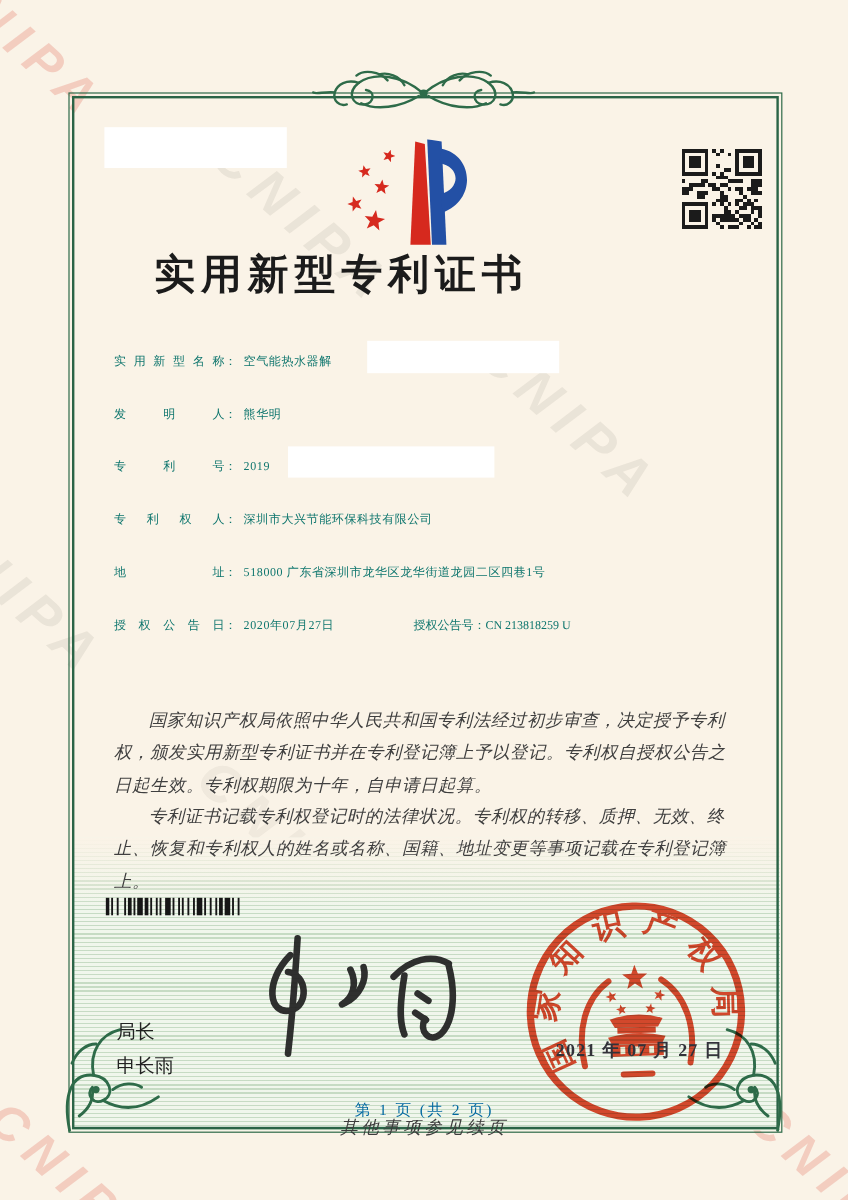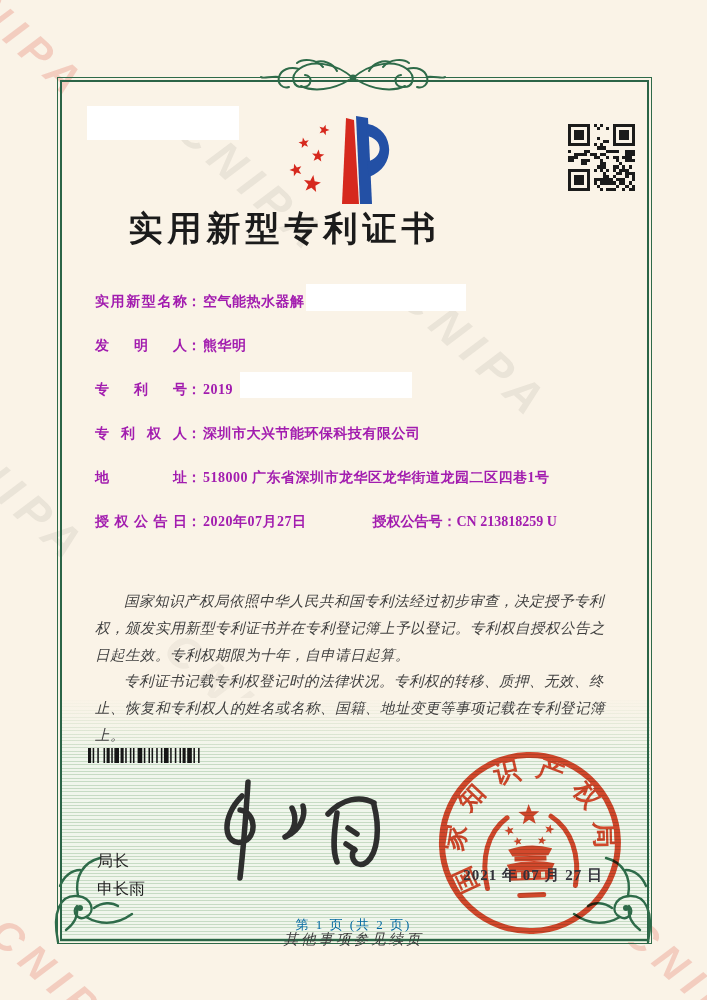--- a/index.html
+++ b/index.html
@@ -32,21 +32,21 @@
   #frame{left:57px;top:77px;width:593px;height:865px;border:1px solid #2e6a49;z-index:3;}
   #frame .inner{position:absolute;left:2px;top:2px;right:2px;bottom:2px;border:2px solid #2b6447;}
   .ornament{z-index:4;}
   
   #title{
     left:4px;top:206px;width:561px;text-align:center;
     font-size:34px;font-weight:bold;letter-spacing:5px;color:#1b1b1b;z-index:5;
   }
   
   #fields{left:95px;top:290px;width:525px;z-index:5;}
-  .frow{height:24px;line-height:24px;margin-bottom:20px;font-size:14px;color:#a21caf;white-space:nowrap;font-weight:bold;}
+  .frow{height:24px;line-height:24px;margin-bottom:20px;font-size:10px;color:#0f766e;white-space:nowrap;}
   .flabel{display:inline-block;width:92px;text-align:justify;text-align-last:justify;vertical-align:top;}
   .fcolon{display:inline-block;width:14px;}
   .fvalue{margin-left:2px;letter-spacing:0.5px;}
   .fextra{margin-left:66px;}
   
   #paras{left:95px;top:588px;width:524px;z-index:5;font-size:14.5px;line-height:1.85;
     font-style:italic;color:#3f3f3f;}
   #paras p{margin:0;text-indent:2em;letter-spacing:0.5px;}
   
   .redact{background:#ffffff;z-index:6;}

